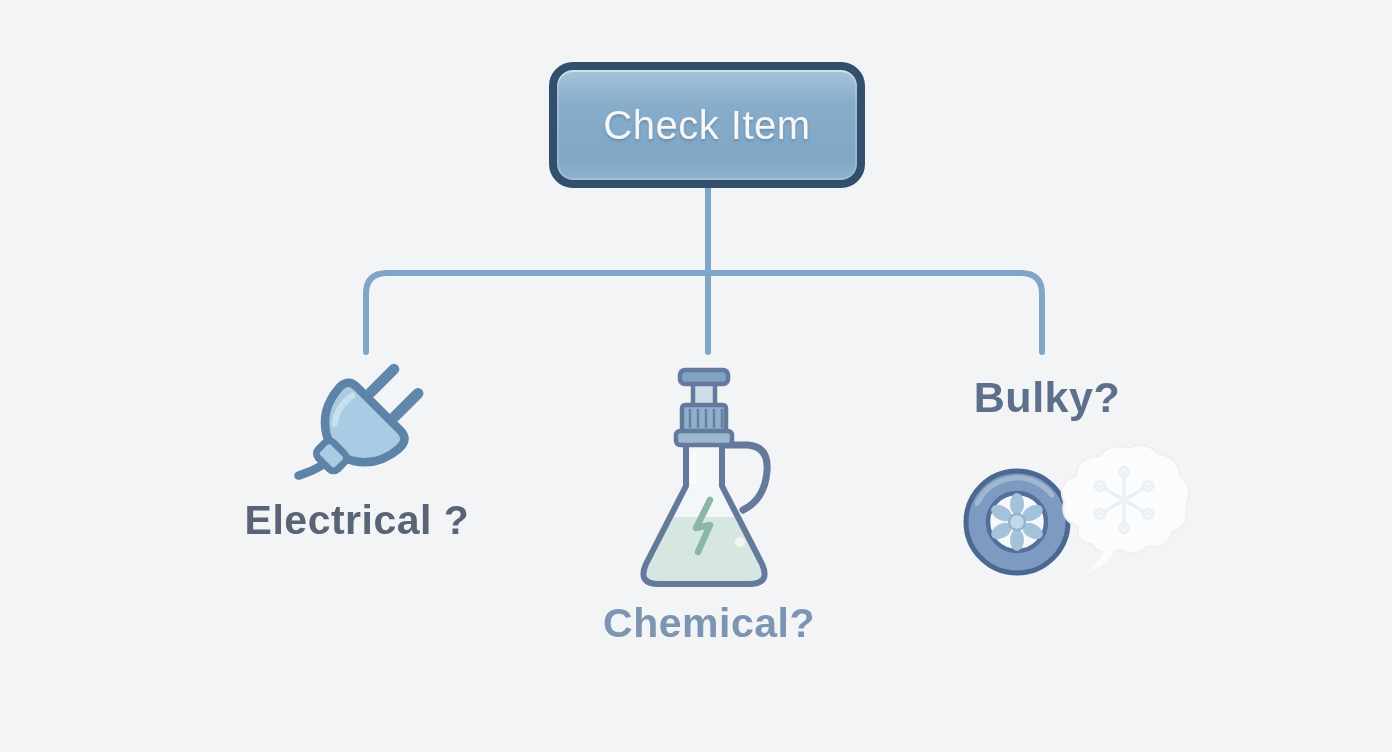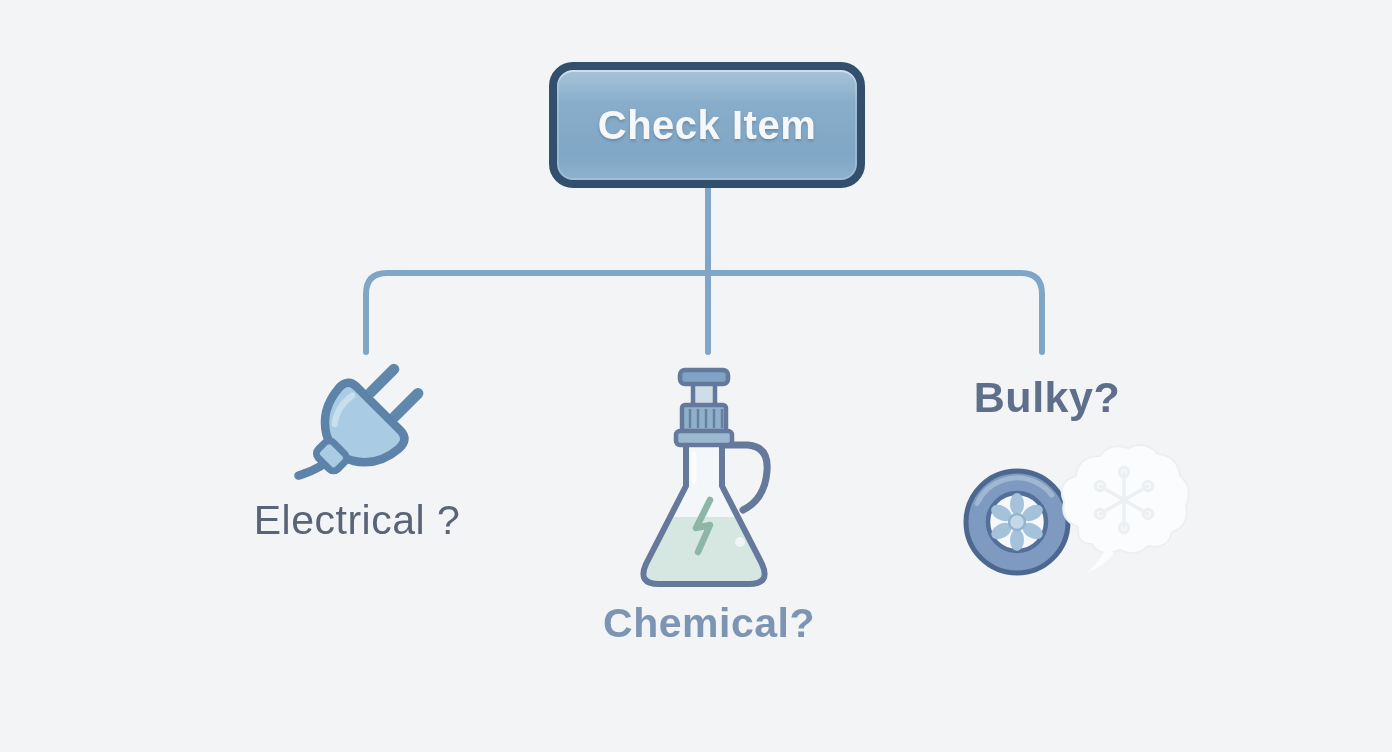--- a/index.html
+++ b/index.html
@@ -19,32 +19,32 @@
     width: 316px; height: 126px;
     background: linear-gradient(180deg, #a6c4d9 0%, #88adca 30%, #81a7c6 78%, #8db1cd 100%);
     border: 8px solid #32506e;
     border-radius: 24px;
     box-shadow: inset 0 2px 0 rgba(255,255,255,0.35), inset 0 0 0 2px rgba(255,255,255,0.18);
     display: flex; align-items: center; justify-content: center;
   }
   .root-box span {
     color: #f5f7f9;
     font-size: 40px;
-    font-weight: 700;
+    font-weight: 400;
     letter-spacing: 0.5px;
     text-shadow: 0 2px 3px rgba(40,60,80,0.28);
   }
 
   .branch-label {
     position: absolute;
     width: 300px;
     text-align: center;
     letter-spacing: 0.5px;
   }
-  .branch-label.electrical { left: 207px; top: 497px; font-size: 41px; font-weight: 400; color: #5a6478; }
+  .branch-label.electrical { left: 207px; top: 497px; font-size: 41px; font-weight: 700; color: #5a6478; }
   .branch-label.chemical   { left: 559px; top: 600px; font-size: 41px; font-weight: 600; color: #7d95b2; }
   .branch-label.bulky      { left: 897px; top: 373px; font-size: 43px; font-weight: 700; color: #5e6f8b; }
 
   .icon { position: absolute; }
   .icon.plug  { left: 278px; top: 352px; }
   .icon.flask { left: 612px; top: 358px; }
   .icon.tire  { left: 947px; top: 452px; }
   .icon.cloud { left: 1048px; top: 432px; }
 </style>
 </head>

